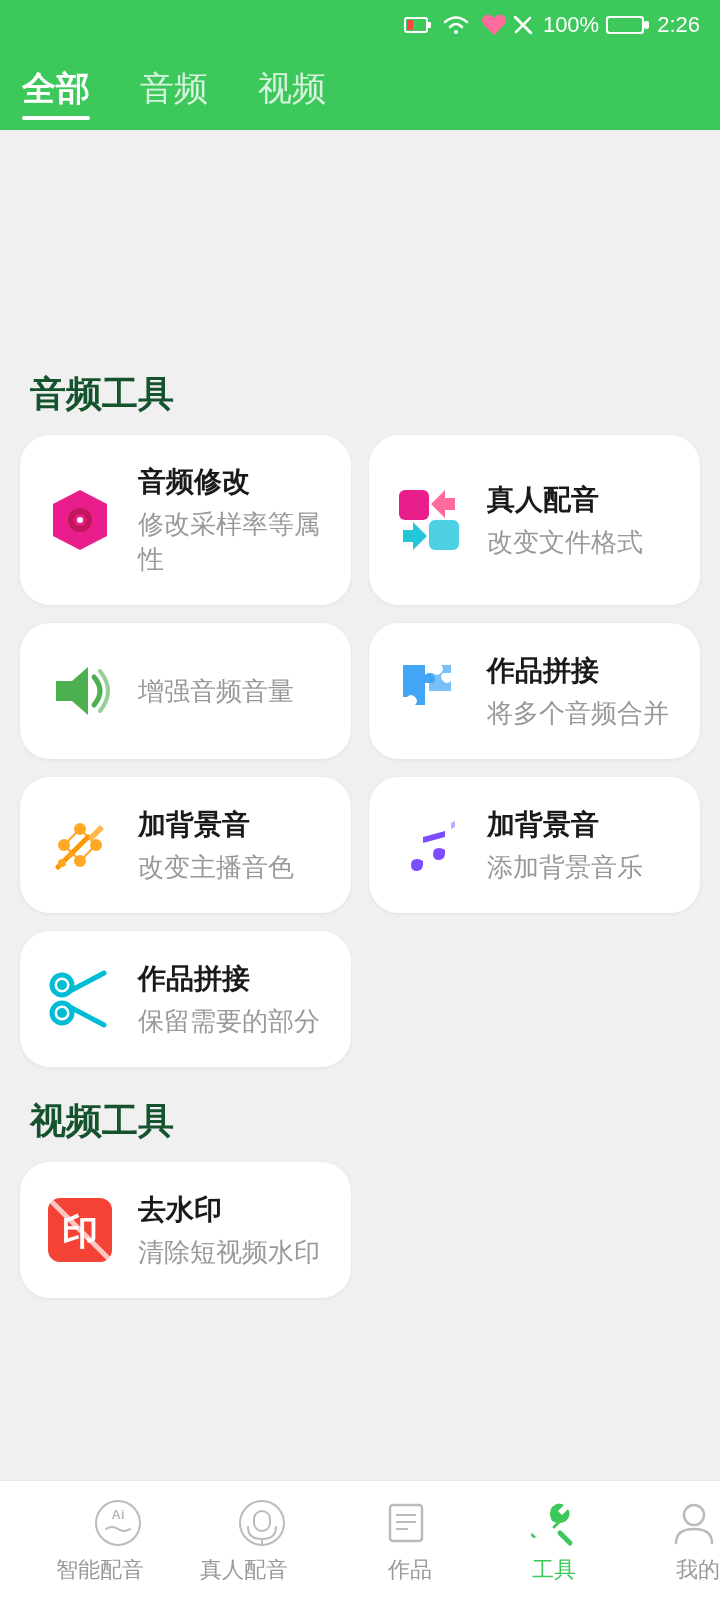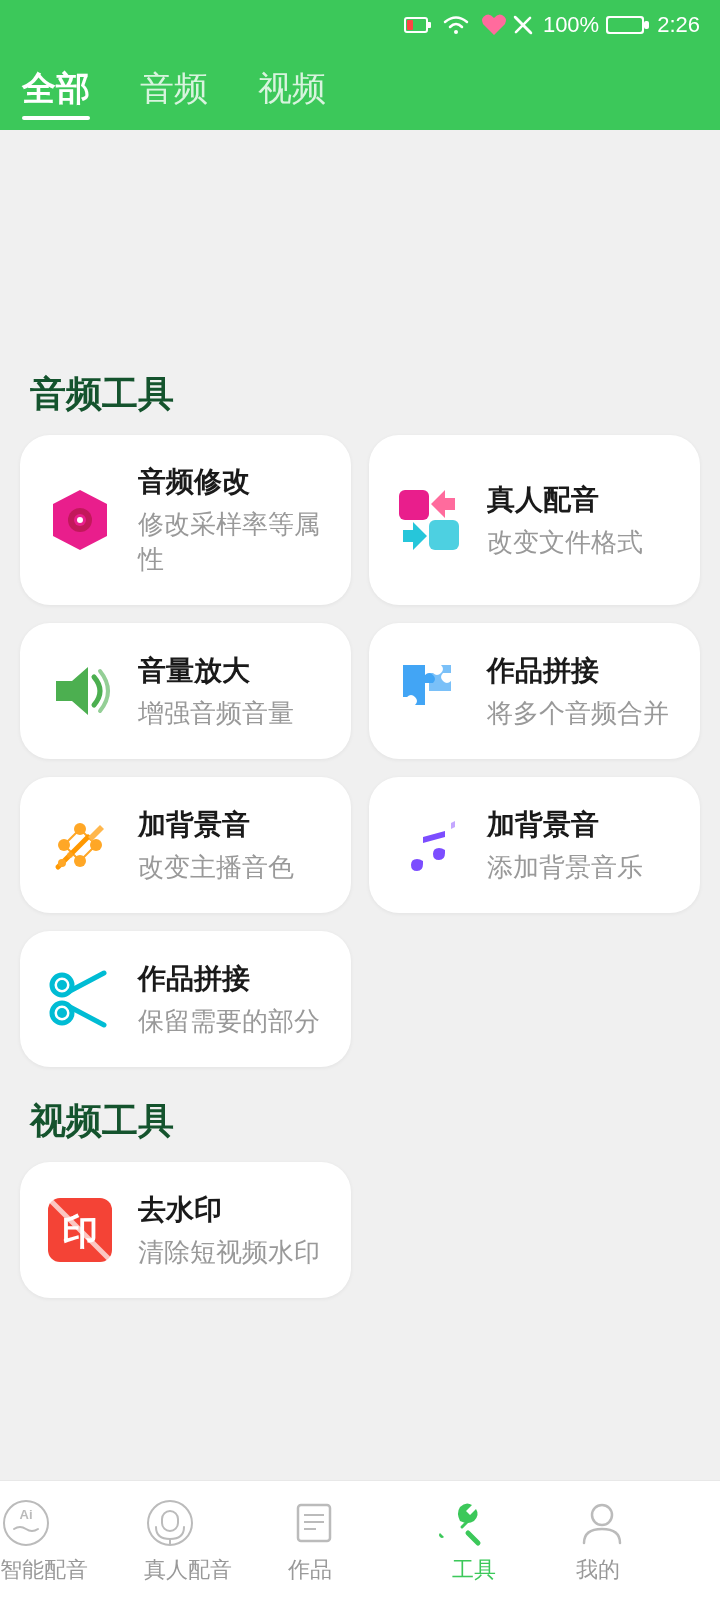--- a/index.html
+++ b/index.html
@@ -139,21 +139,21 @@
       width: 720px;
       height: 120px;
       background: white;
       display: flex;
       border-top: 1px solid #e8e8e8;
     }
     .nav-item {
       flex: 1;
       display: flex;
       flex-direction: column;
-      align-items: flex-start;
+      align-items: flex-end;
       justify-content: center;
       gap: 6px;
       cursor: pointer;
     }
     .nav-icon {
       width: 52px;
       height: 52px;
       display: flex;
       align-items: center;
       justify-content: center;
@@ -251,21 +251,20 @@
 
     <div class="tool-card">
       <div class="tool-icon">
         <svg width="72" height="72" viewBox="0 0 72 72">
           <polygon points="12,26 28,26 44,12 44,60 28,46 12,46" fill="#4caf50"></polygon>
           <path d="M50 22 Q62 36 50 50" stroke="#4caf50" stroke-width="5" fill="none" stroke-linecap="round"></path>
           <path d="M56 16 Q72 36 56 56" stroke="#4caf50" stroke-width="4" fill="none" stroke-linecap="round" opacity="0.6"></path>
         </svg>
       </div>
       <div class="tool-text">
-        <span class="tool-name">音量放大</span>
         <span class="tool-desc">增强音频音量</span>
       </div>
     </div>
 
     <div class="tool-card">
       <div class="tool-icon">
         <svg width="72" height="72" viewBox="0 0 72 72">
           <path d="M10 10 L32 10 L32 20 Q36 16 40 20 Q44 24 40 28 L32 28 L32 50 L22 50 Q26 46 22 42 Q18 38 14 42 L10 42 Z" fill="#42a5f5"></path>
           <path d="M36 36 L58 36 L58 26 Q54 30 50 26 Q46 22 50 18 L58 18 L58 10 L48 10 Q52 14 48 18 Q44 22 40 18 L36 18 Z" fill="#42a5f5" opacity="0.7"></path>
         </svg>

